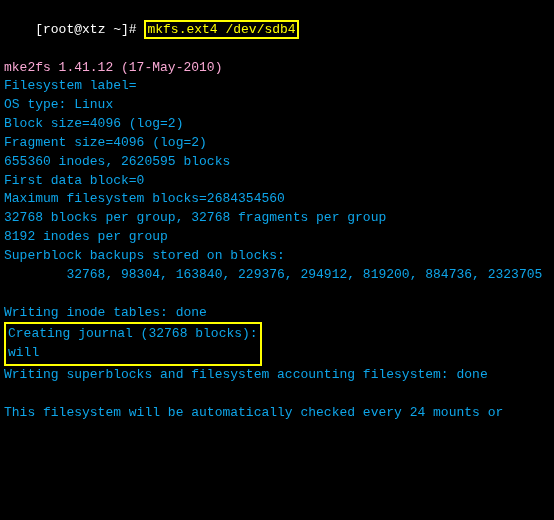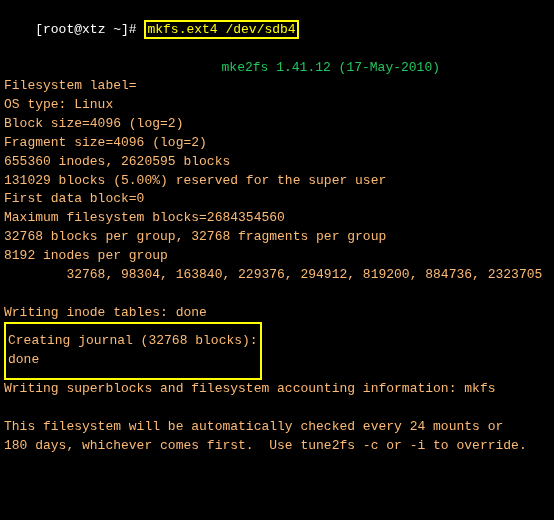--- a/index.html
+++ b/index.html
@@ -22,26 +22,25 @@
       width: 444px;
       height: 520px;
       background-color: #000000;
       padding: 2px 4px;
       position: relative;
     }
 
     .line {
       line-height: 1.45;
       white-space: pre;
-      color: #fdba74;
+      color: #0ea5e9;
     }
 
     .line.yellow {
-      color: #22c55e;
-      text-align: right;
+      color: #f9a8d4;
     }
   </style>
 </head>
 <body>
 
 <div class="terminal">
 
   
   <div style="line-height:1.45; white-space:pre; margin-bottom:0;">
     <span style="color:#ffffff;">[root@xtz ~]# </span><span style="color:#ffff00; border: 2px solid #ffff00; padding: 0 1px;">mkfs.ext4 /dev/sdb4</span>
@@ -49,48 +48,47 @@
 
   
   <div class="line yellow">mke2fs 1.41.12 (17-May-2010)</div>
 
   
   <div class="line">Filesystem label=</div>
   <div class="line">OS type: Linux</div>
   <div class="line">Block size=4096 (log=2)</div>
   <div class="line">Fragment size=4096 (log=2)</div>
   <div class="line">655360 inodes, 2620595 blocks</div>
-  <div class="line">131029 blocks (5.00%) reserved for the super user</div>
   <div class="line">First data block=0</div>
   <div class="line">Maximum filesystem blocks=2684354560</div>
 
   
 
   
   <div class="line">32768 blocks per group, 32768 fragments per group</div>
   <div class="line">8192 inodes per group</div>
+  <div class="line">Superblock backups stored on blocks:</div>
   <div class="line">        32768, 98304, 163840, 229376, 294912, 819200, 884736, 2323705</div>
 
   
   <div class="line">&nbsp;</div>
 
   
   <div class="line">Writing inode tables: done</div>
 
   
-  <div style="border: 2px solid #ffff00; display: inline-block; padding: 8px 2px; margin: 0;">
+  <div style="border: 2px solid #ffff00; display: inline-block; padding: 1px 2px; margin: 0;">
     <div class="line">Creating journal (32768 blocks):</div>
-    <div class="line">done</div>
+    <div class="line">will</div>
   </div>
 
   
-  <div class="line">Writing superblocks and filesystem accounting information: mkfs</div>
+  <div class="line">Writing superblocks and filesystem accounting filesystem: done</div>
 
   
   <div class="line">&nbsp;</div>
 
   
   <div class="line">This filesystem will be automatically checked every 24 mounts or</div>
-  <div class="line">180 days, whichever comes first.  Use tune2fs -c or -i to override.</div>
 
   
 
 </div>
 
 </body></html>

